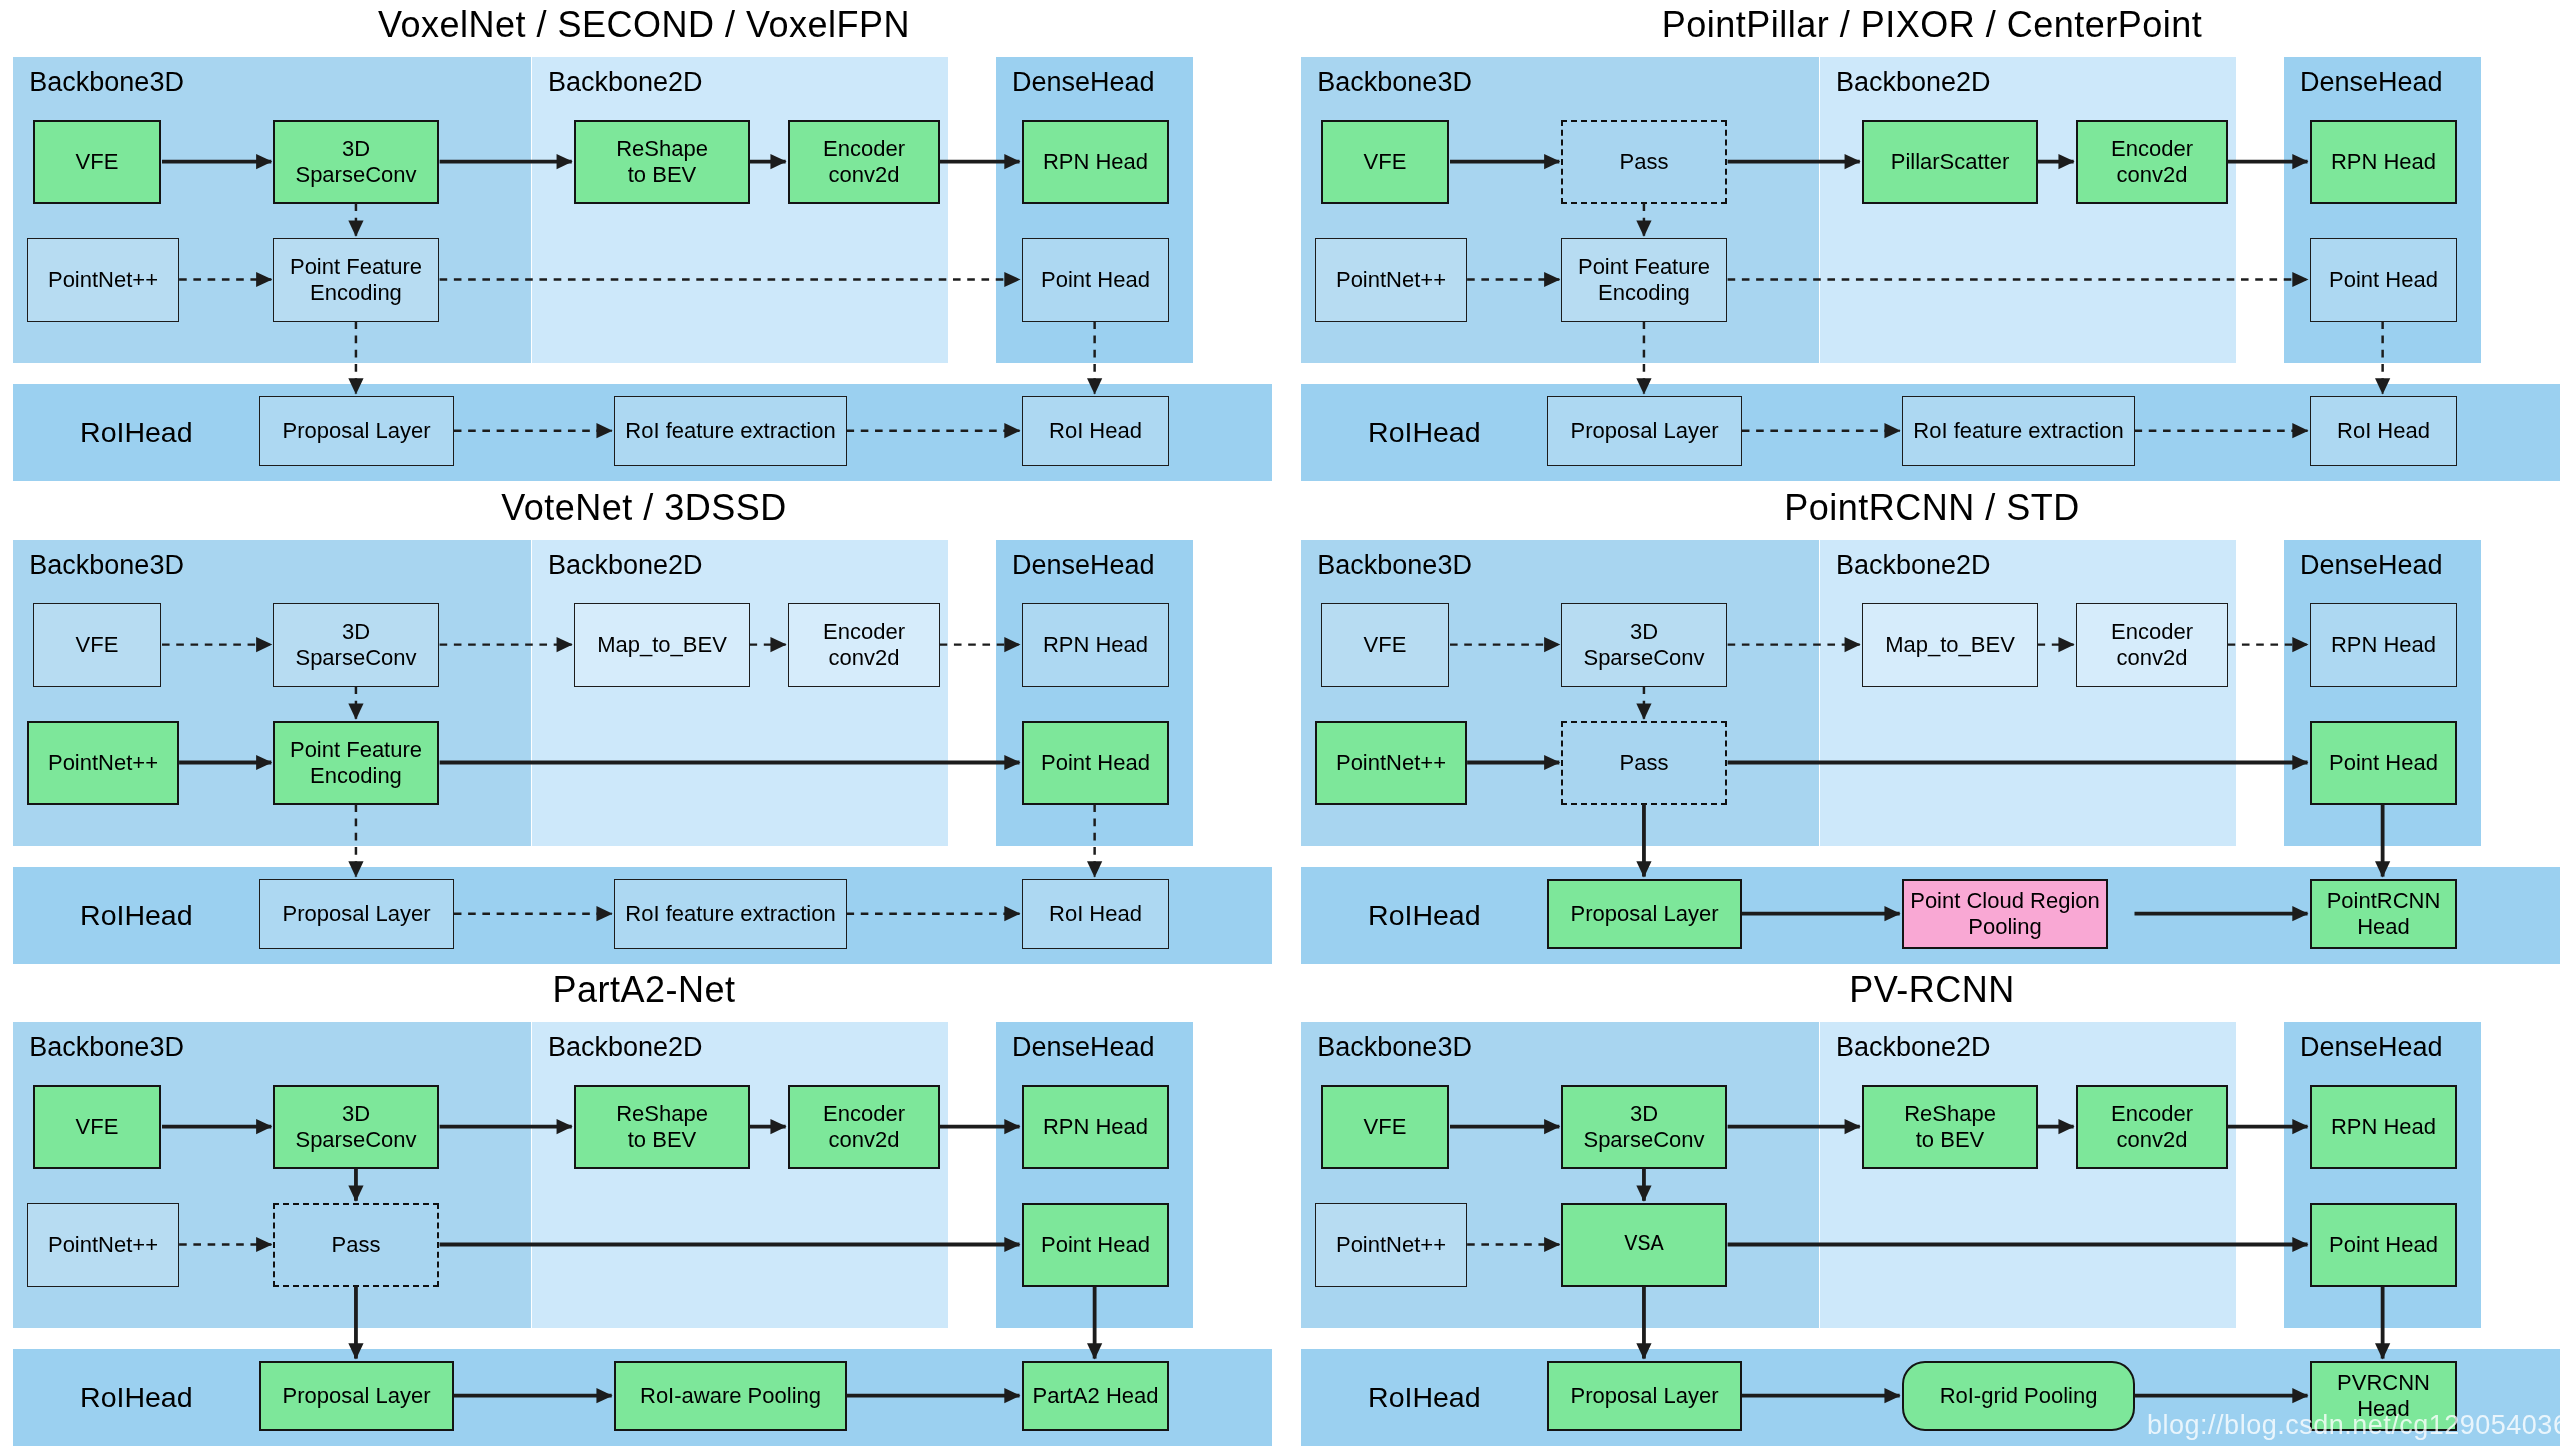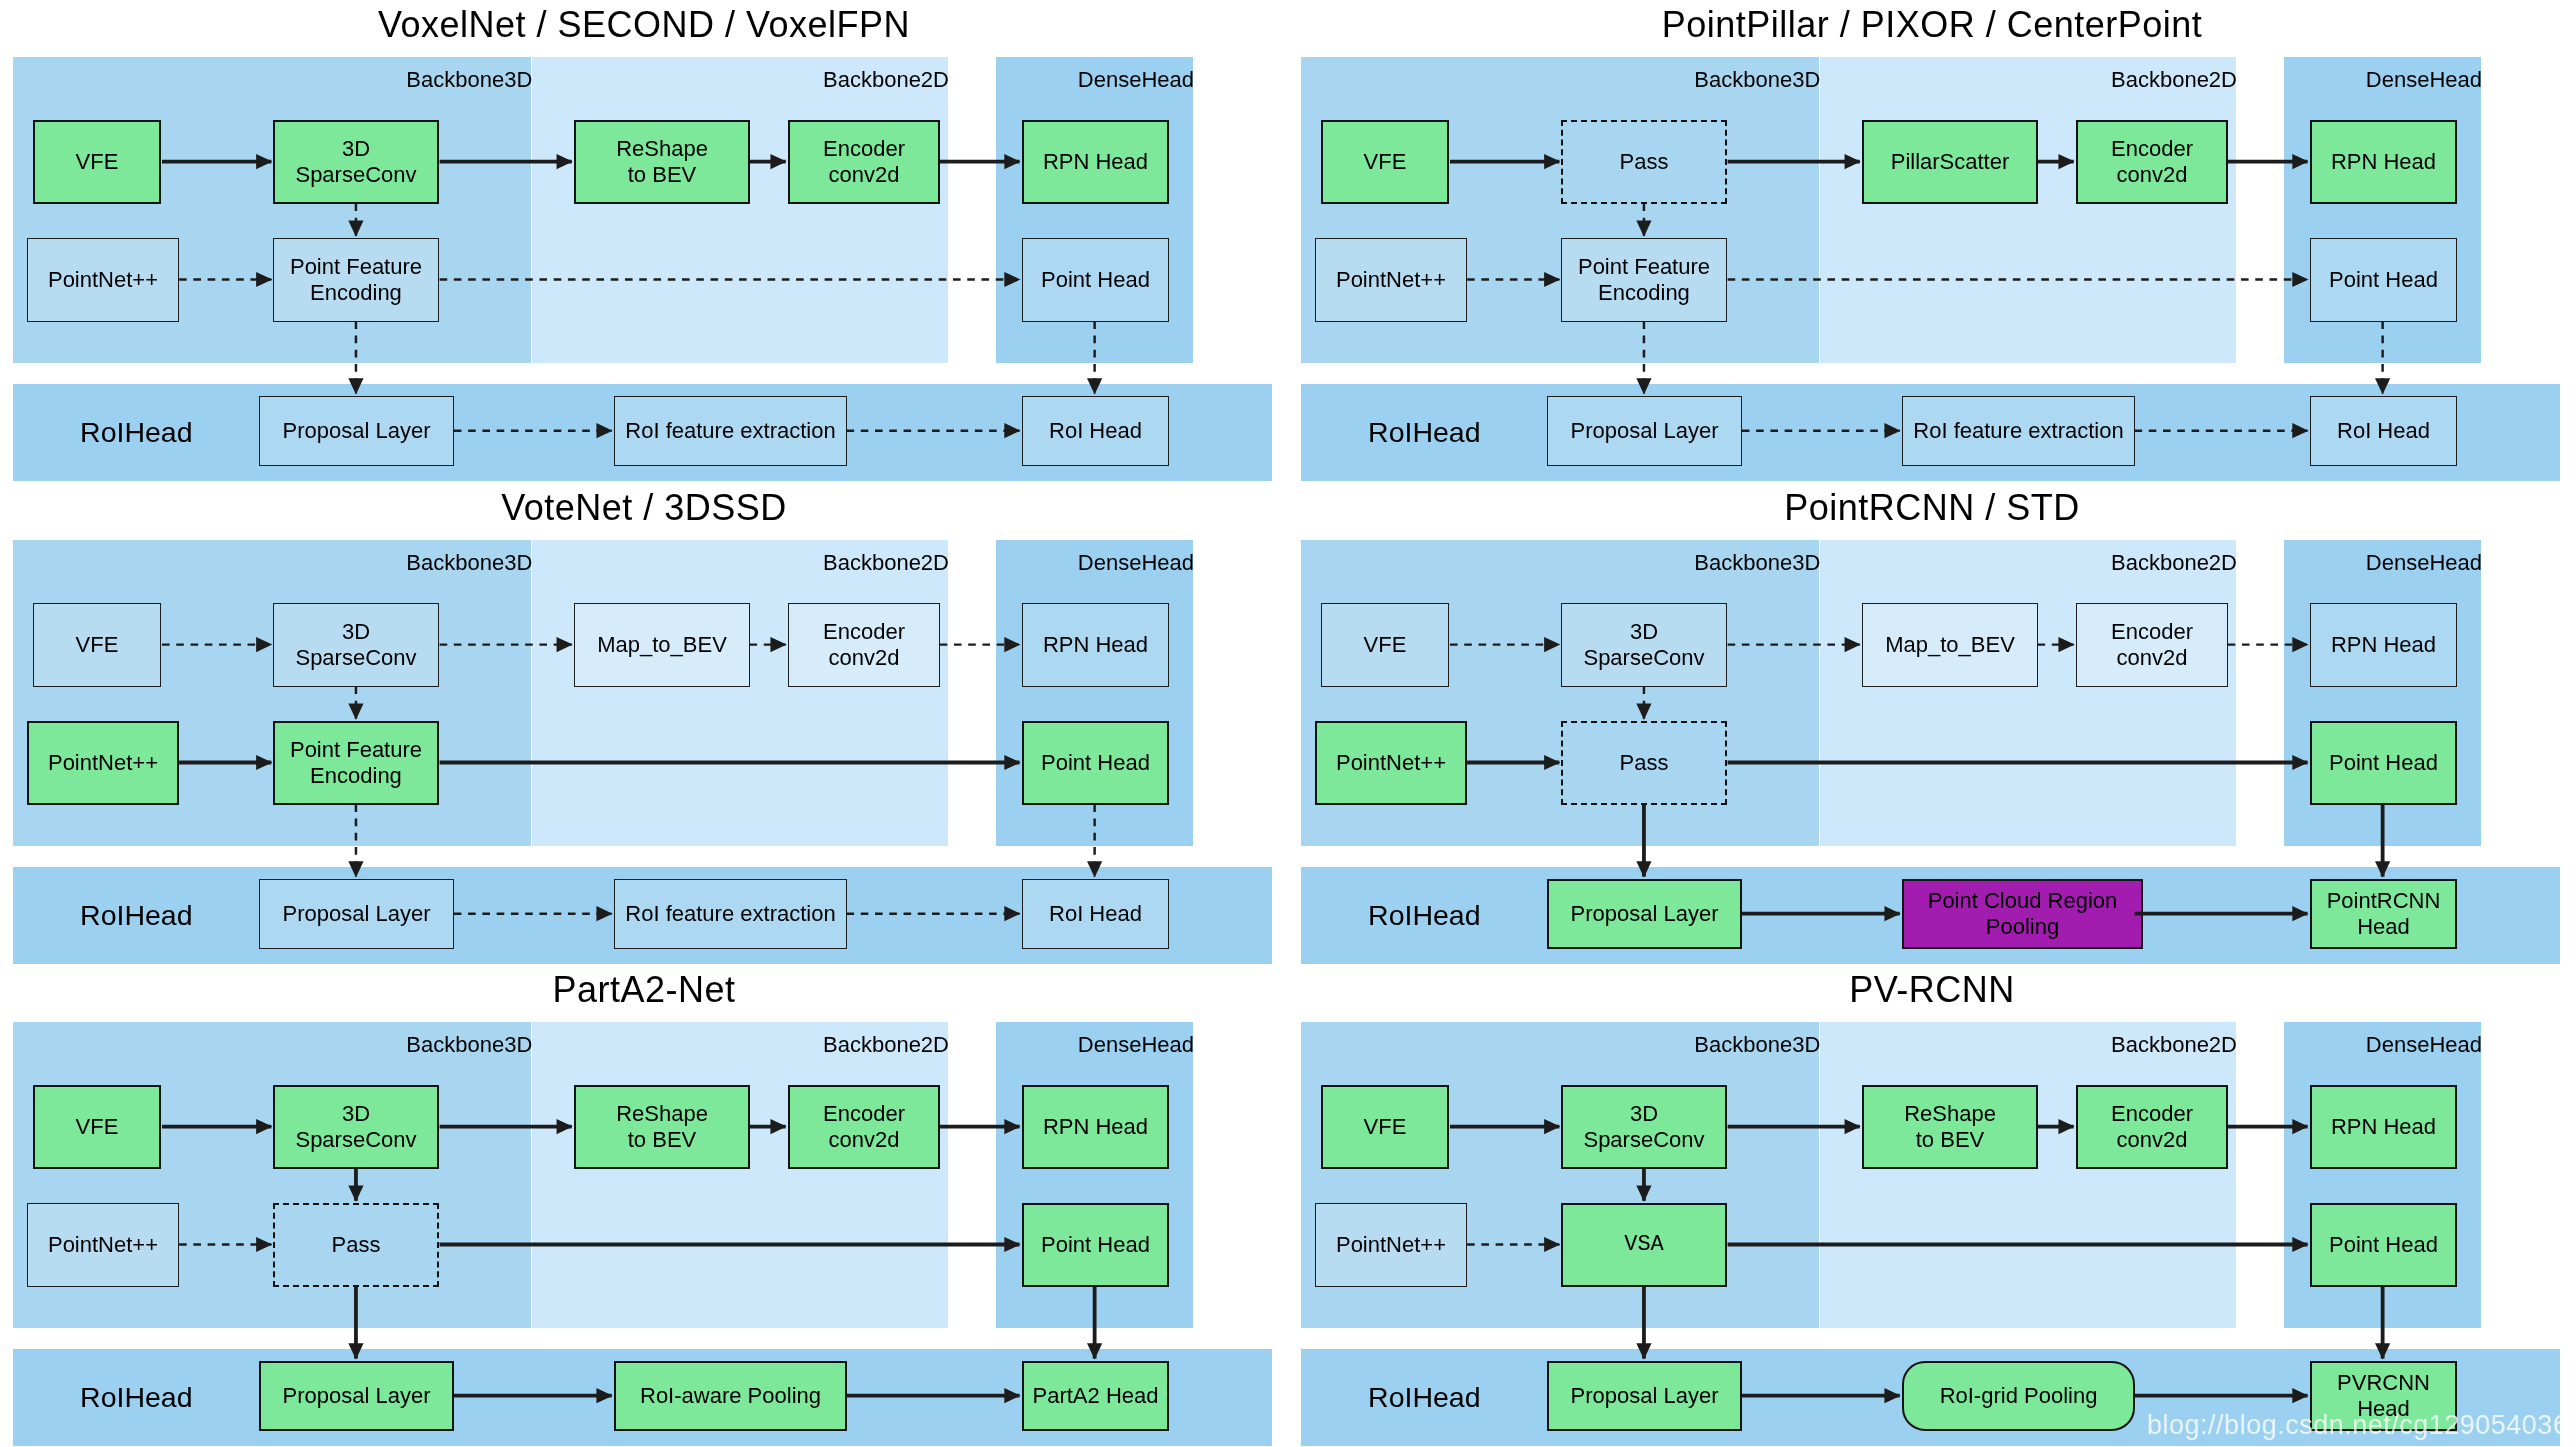--- a/index.html
+++ b/index.html
@@ -6,21 +6,21 @@
   body {
     width:2576px; height:1448px; position:relative; background:#ffffff;
     font-family:"Liberation Sans", sans-serif; color:#000; overflow:hidden;
   }
   .panel { position:absolute; width:1288px; height:482px; }
   .panel-title {
     position:absolute; left:0; top:3.8px; width:1288px; text-align:center;
     font-size:36px; font-weight:400; letter-spacing:0.5px;
   }
   .section { position:absolute; top:57px; height:306px; }
-  .sec-label { position:absolute; top:9.5px; left:1px; width:100%; text-align:right; font-size:22px; }
+  .sec-label { position:absolute; top:9.5px; left:16px; width:100%; text-align:left; font-size:27px; }
   .box {
     position:absolute; display:flex; align-items:center; justify-content:center;
     text-align:center; font-size:22px; line-height:1.18; white-space:pre-line;
     box-sizing:border-box;
   }
   .box.green  { border:2.9px solid #141414; }
   .box.plain  { background:rgba(255,255,255,0.18); border:1.9px solid #1c1c1c; }
   .box.dashed { background:transparent; border:2.9px dashed #111; }
   .roi-strip { position:absolute; left:13.3px; top:384px; width:1259px; height:97px; }
   .roi-label {
@@ -196,21 +196,21 @@
       <div class="box plain" style="left: 273px; width: 166px; top: 120px; height: 84px;">3D
 SparseConv</div>
       <div class="box plain" style="left: 574px; width: 176px; top: 120px; height: 84px;">Map_to_BEV</div>
       <div class="box plain" style="left: 788px; width: 152px; top: 120px; height: 84px;">Encoder
 conv2d</div>
       <div class="box plain" style="left: 1022px; width: 147px; top: 120px; height: 84px;">RPN Head</div>
       <div class="box green" style="left: 27px; width: 152px; top: 238px; height: 84px; background: rgb(125, 231, 154);">PointNet++</div>
       <div class="box dashed" style="left: 273px; width: 166px; top: 238px; height: 84px;">Pass</div>
       <div class="box green" style="left: 1022px; width: 147px; top: 238px; height: 84px; background: rgb(125, 231, 154);">Point Head</div>
       <div class="box green" style="left: 259px; width: 195px; top: 396px; height: 70px; background: rgb(125, 231, 154);">Proposal Layer</div>
-      <div class="box green" style="left: 614px; width: 241px; top: 396px; height: 70px; background: #a21caf;">Point Cloud Region
+      <div class="box green" style="left: 614px; width: 206px; top: 396px; height: 70px; background: #f9a8d4;">Point Cloud Region
 Pooling</div>
       <div class="box green" style="left: 1022px; width: 147px; top: 396px; height: 70px; background: rgb(125, 231, 154);">PointRCNN
 Head</div>
       <svg class="arrows" width="1288" height="482" viewBox="0 0 1354 507">
         <defs>
           <marker id="ah3" markerUnits="userSpaceOnUse" markerWidth="20" markerHeight="18" refX="17" refY="9" orient="auto">
             <path d="M1,1 L18,9 L1,17 z" fill="#1c1c1c"></path>
           </marker>
         </defs>
         <line x1="170" y1="170" x2="285" y2="170" stroke="#1c1c1c" stroke-width="2.6" stroke-dasharray="8 7" marker-end="url(#ah3)"></line>

